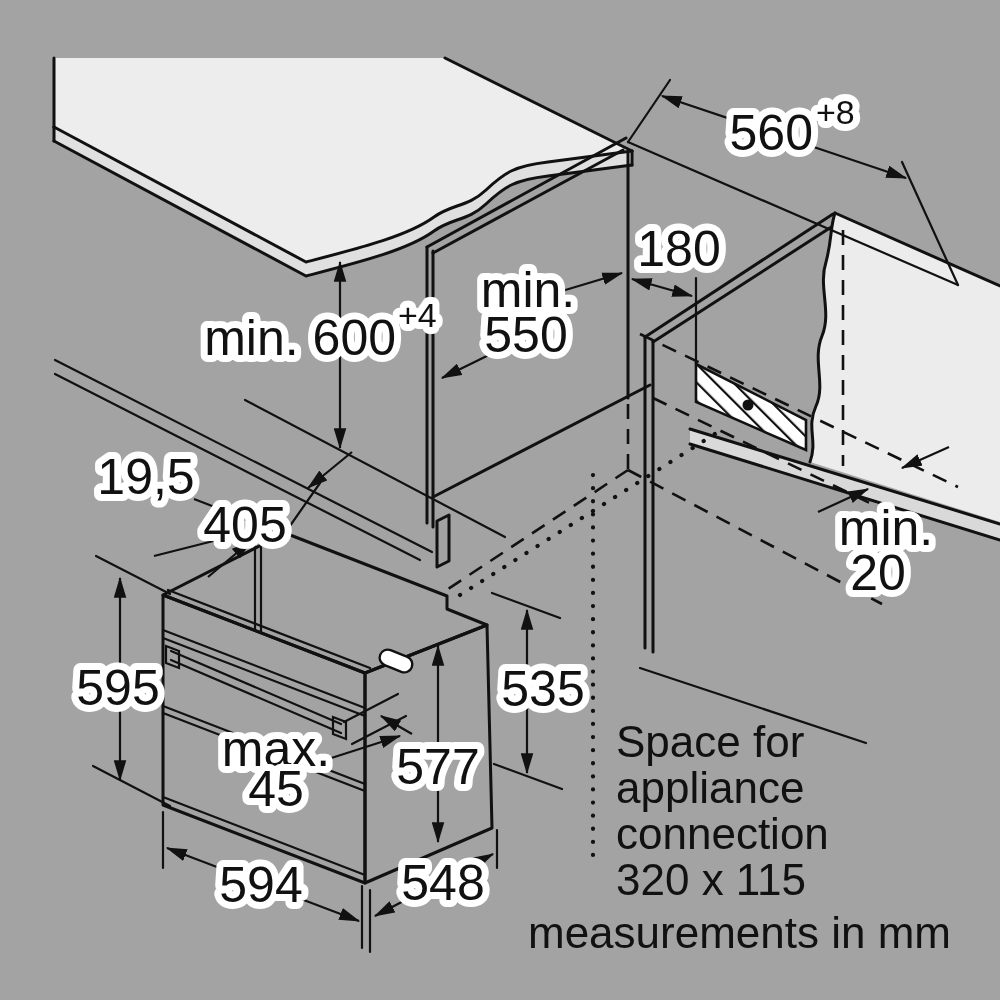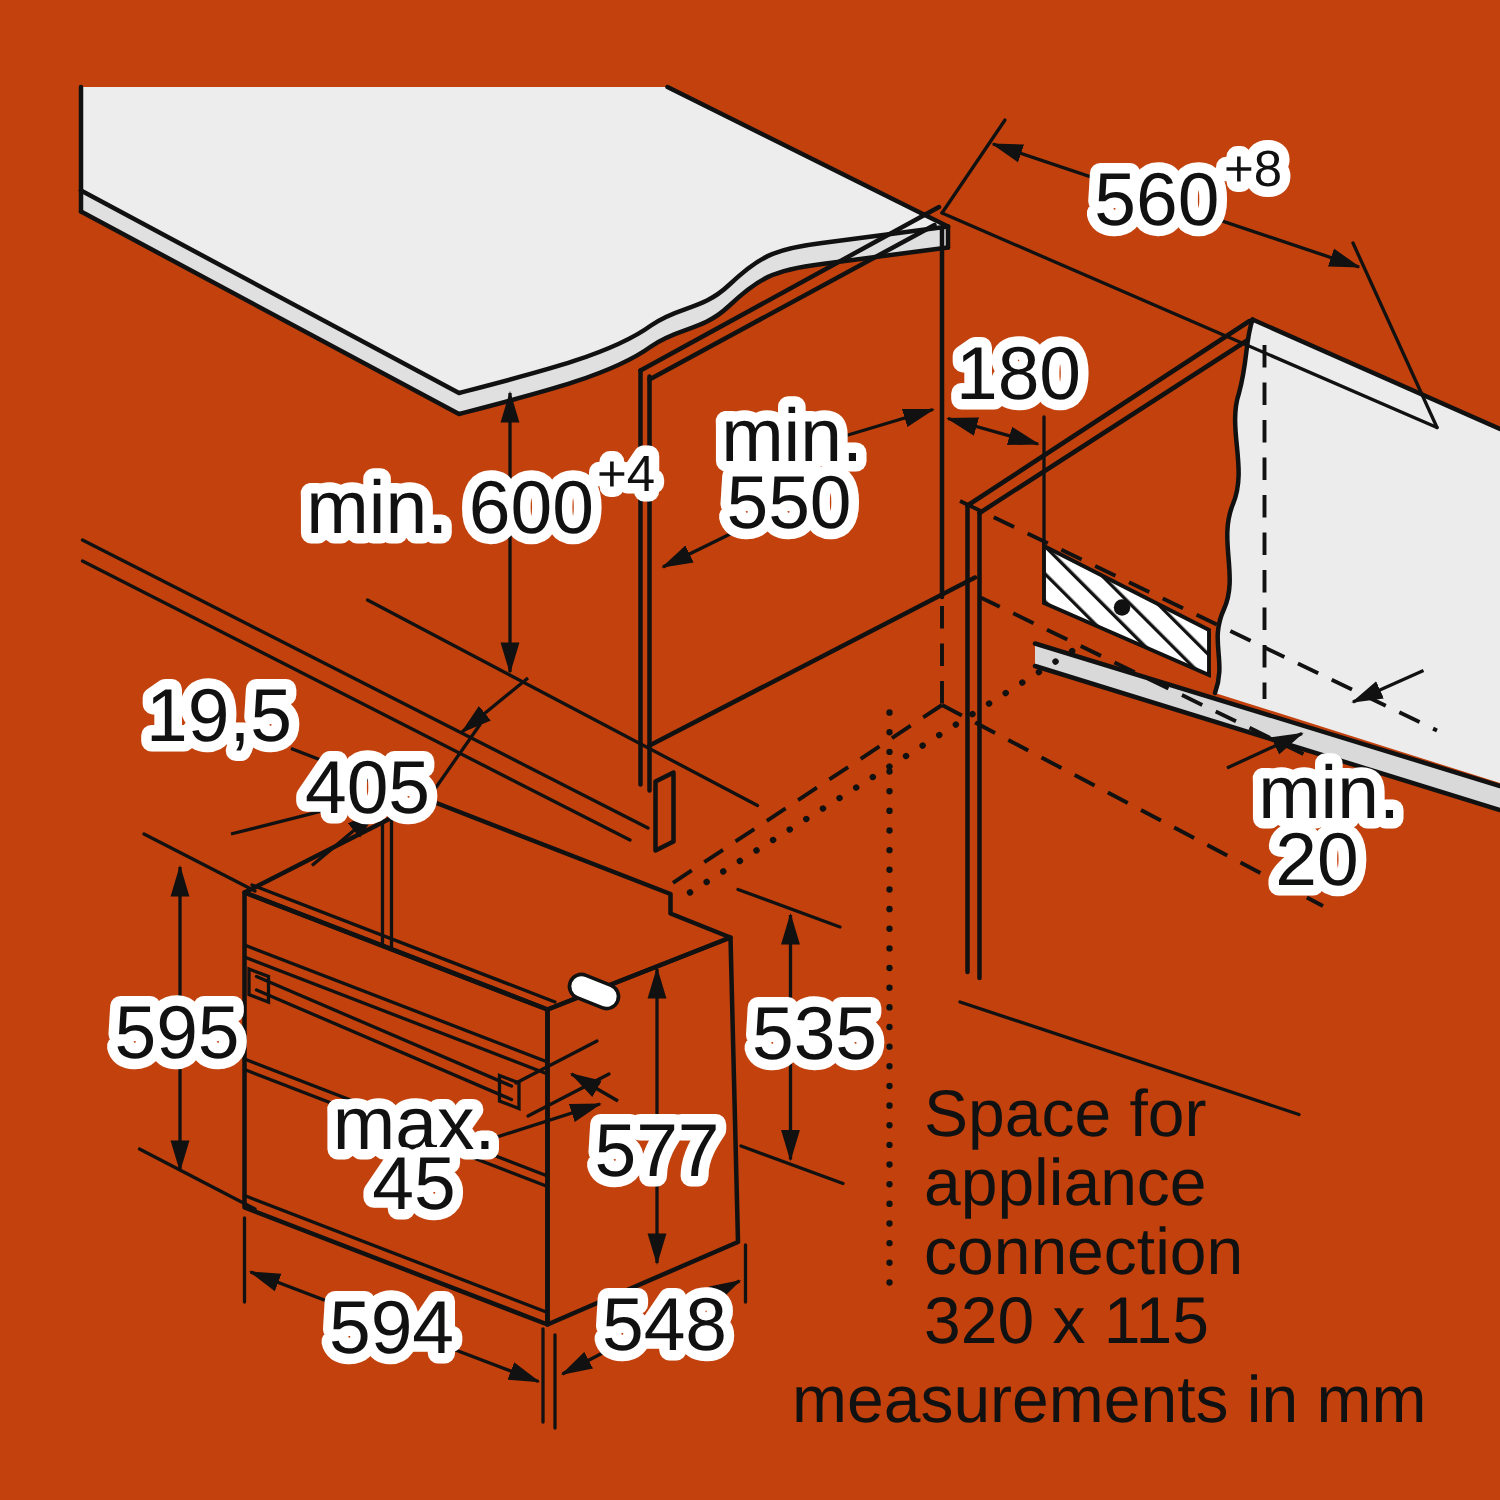--- a/index.html
+++ b/index.html
@@ -1,16 +1,16 @@
 <!DOCTYPE html>
 <html><head>
 <meta charset="utf-8">
 <style>
   html,body{margin:0;padding:0;background:#ffffff;}
-  #stage{position:relative;width:1000px;height:1000px;background:#c2410c;overflow:hidden;
+  #stage{position:relative;width:1000px;height:1000px;background:#a3a3a3;overflow:hidden;
          font-family:"Liberation Sans", sans-serif;}
   svg{position:absolute;left:0;top:0;}
   .ln  {stroke:var(--line,#111);stroke-width:3;fill:none;stroke-linecap:round;stroke-linejoin:round;}
   .thin{stroke:var(--line,#111);stroke-width:2.2;fill:none;stroke-linecap:round;}
   .dash{stroke:var(--line,#111);stroke-width:2.6;fill:none;stroke-dasharray:15 10;stroke-linecap:butt;}
   .dots{stroke:var(--line,#111);stroke-width:4.2;fill:none;stroke-dasharray:0.1 13;stroke-linecap:round;}
   .dim {stroke:var(--line,#111);stroke-width:2.2;fill:none;}
   .lbl {fill:var(--line,#111);font-family:"Liberation Sans",sans-serif;font-size:50px;
         paint-order:stroke;stroke:#fff;stroke-width:14;stroke-linejoin:round;}
   .sup {font-size:34px;}

